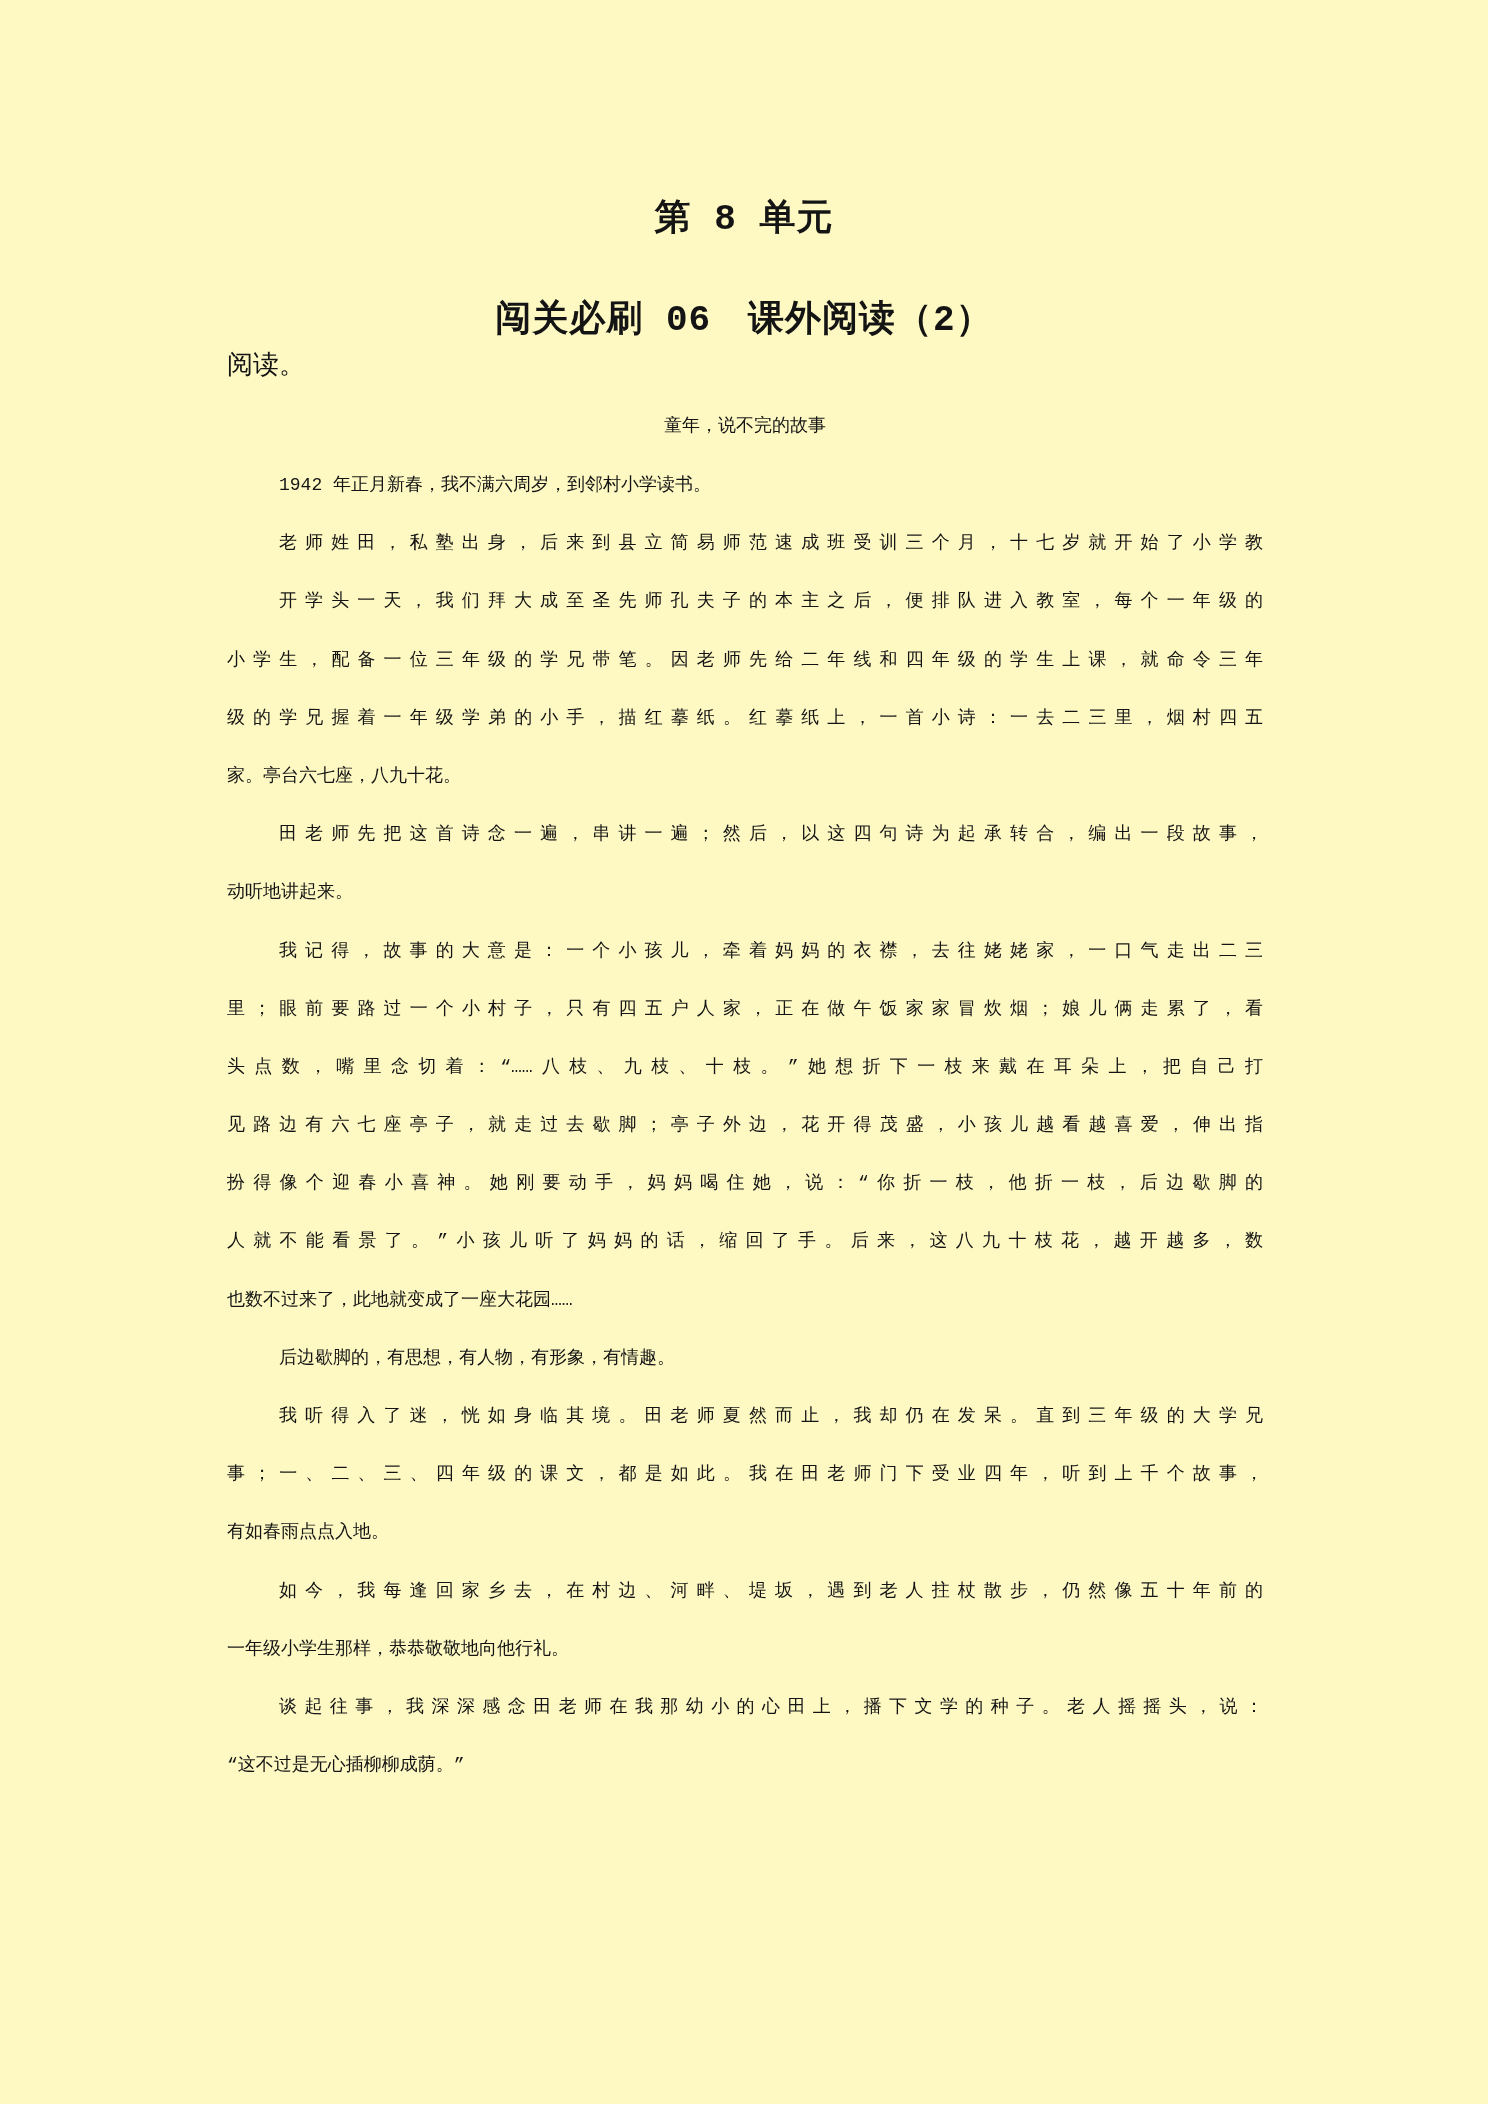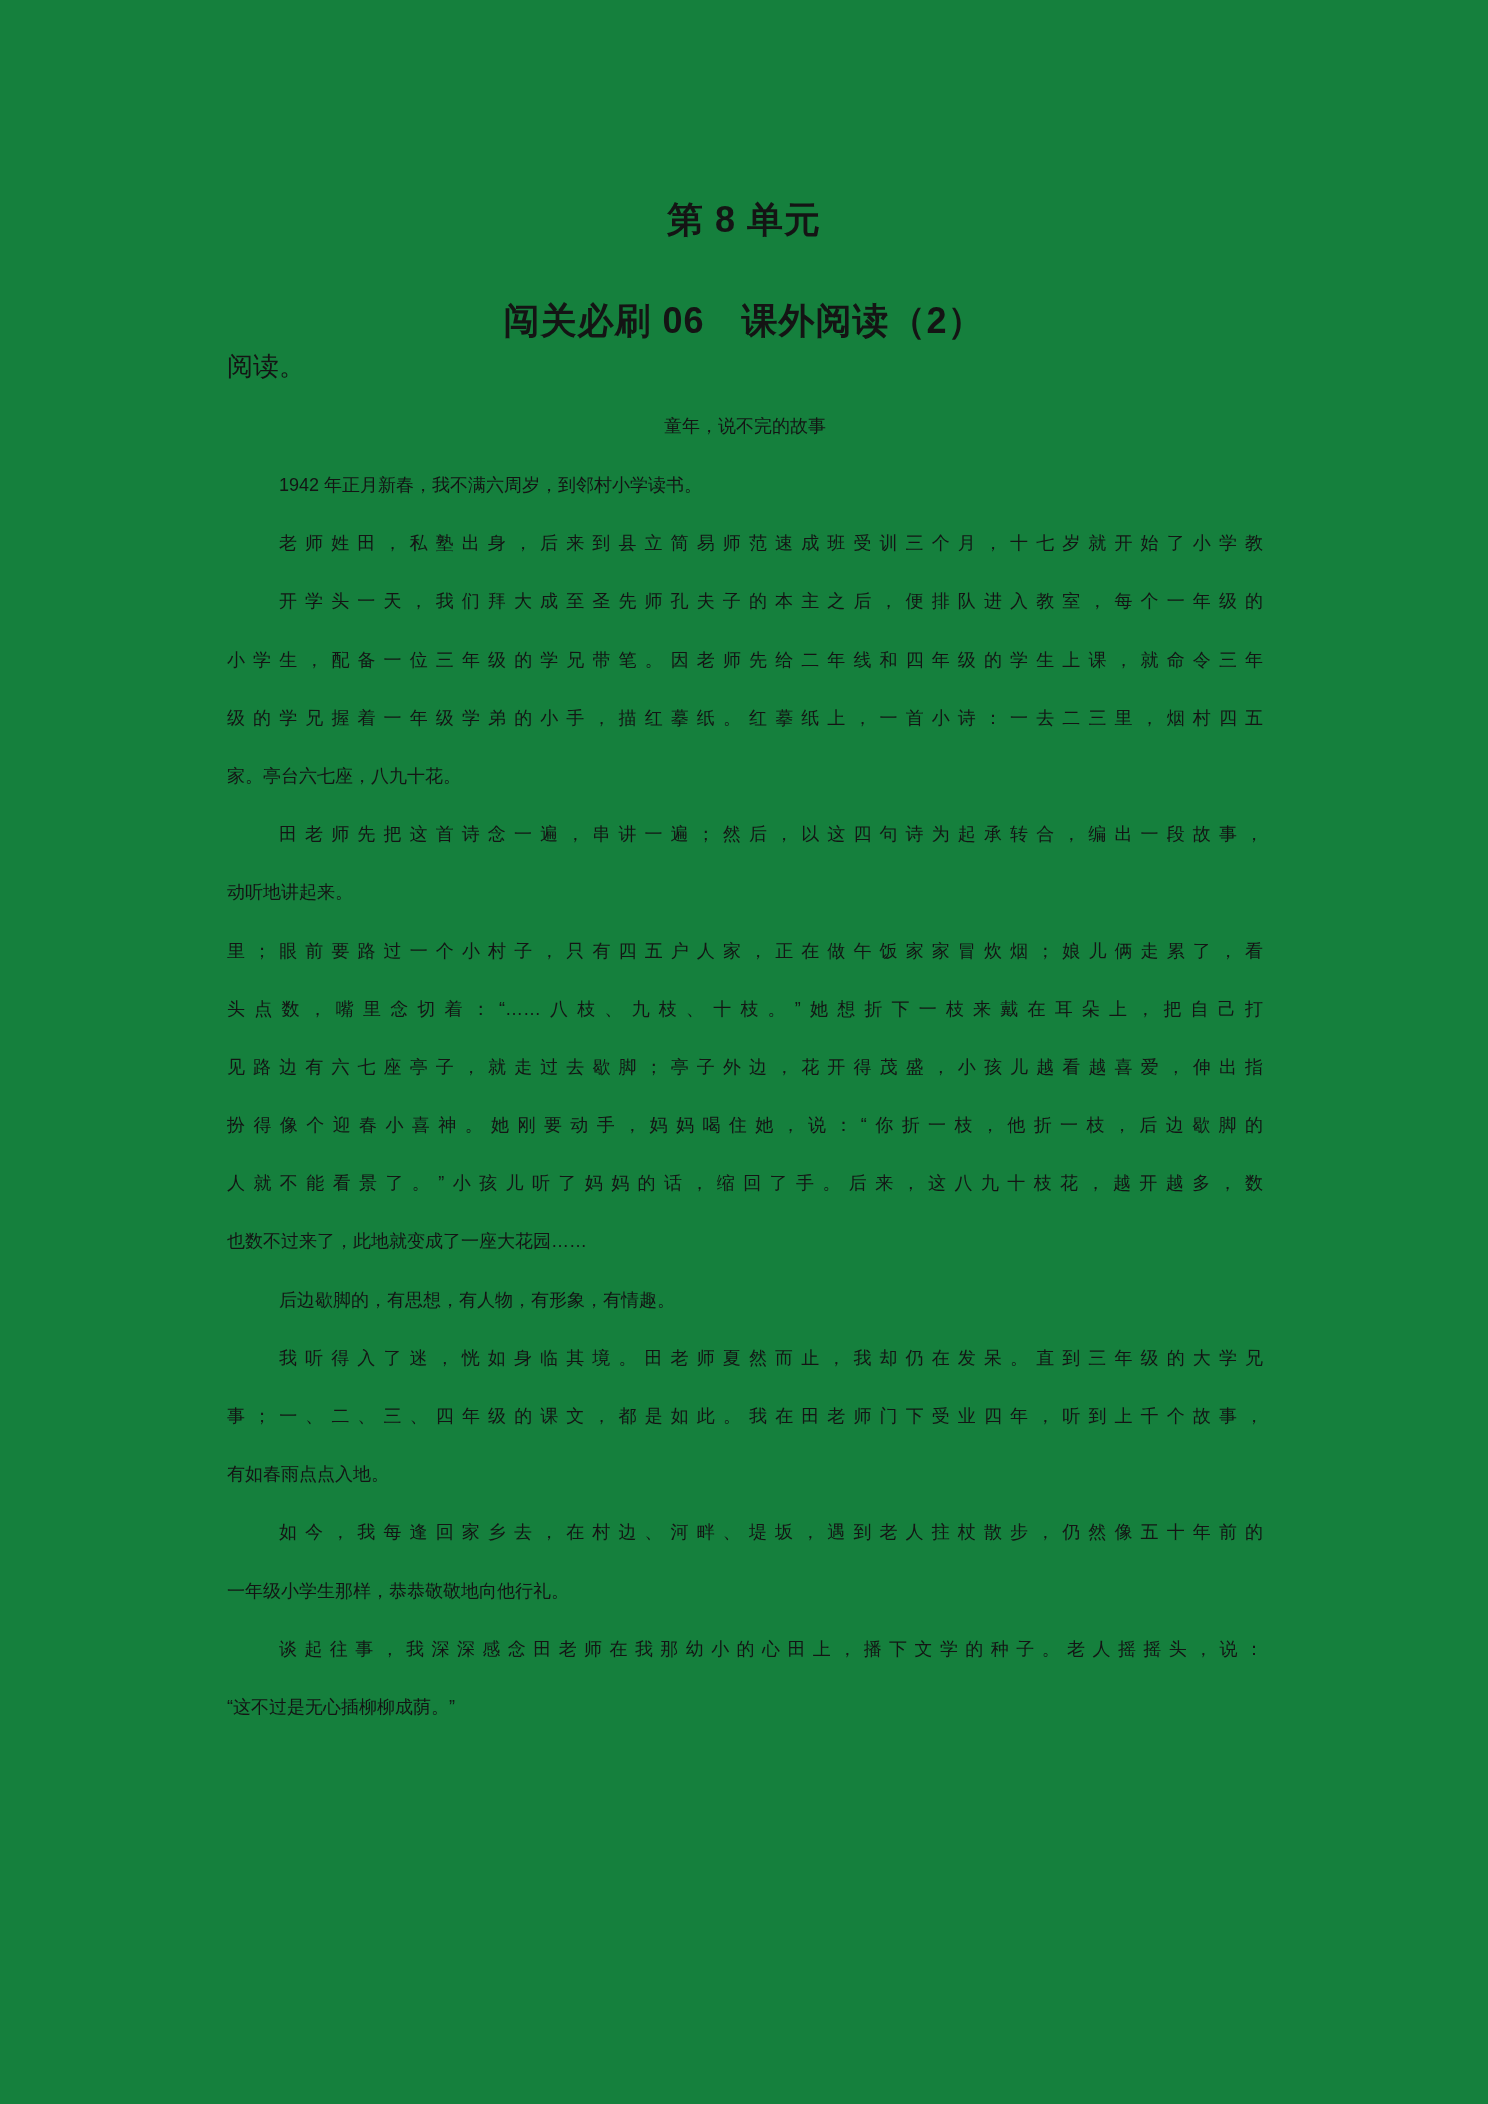--- a/index.html
+++ b/index.html
@@ -5,23 +5,23 @@
   html, body {
     margin: 0;
     padding: 0;
     background: #e8e8e8;
   }
   .page {
     position: relative;
     width: 1488px;
     height: 2104px;
     margin: 0 auto;
-    background: #15803d;
+    background: #fef9c3;
     color: #141414;
-    font-family: Liberation Sans, sans-serif;
+    font-family: Liberation Mono, monospace;
     overflow: hidden;
   }
   .unit-title {
     position: absolute;
     top: 198px;
     left: 0;
     width: 100%;
     text-align: center;
     font-size: 36px;
     font-weight: bold;
@@ -93,20 +93,21 @@
 
   <div class="passage-body">
       <div class="line first last">1942 年正月新春，我不满六周岁，到邻村小学读书。</div>
       <div class="line first">老师姓田，私塾出身，后来到县立简易师范速成班受训三个月，十七岁就开始了小学教</div>
       <div class="line first">开学头一天，我们拜大成至圣先师孔夫子的本主之后，便排队进入教室，每个一年级的</div>
       <div class="line">小学生，配备一位三年级的学兄带笔。因老师先给二年线和四年级的学生上课，就命令三年</div>
       <div class="line">级的学兄握着一年级学弟的小手，描红摹纸。红摹纸上，一首小诗：一去二三里，烟村四五</div>
       <div class="line last">家。亭台六七座，八九十花。</div>
       <div class="line first">田老师先把这首诗念一遍，串讲一遍；然后，以这四句诗为起承转合，编出一段故事，</div>
       <div class="line last">动听地讲起来。</div>
+      <div class="line first">我记得，故事的大意是：一个小孩儿，牵着妈妈的衣襟，去往姥姥家，一口气走出二三</div>
       <div class="line">里；眼前要路过一个小村子，只有四五户人家，正在做午饭家家冒炊烟；娘儿俩走累了，看</div>
       <div class="line">头点数，嘴里念切着：“……八枝、九枝、十枝。”她想折下一枝来戴在耳朵上，把自己打</div>
       <div class="line">见路边有六七座亭子，就走过去歇脚；亭子外边，花开得茂盛，小孩儿越看越喜爱，伸出指</div>
       <div class="line">扮得像个迎春小喜神。她刚要动手，妈妈喝住她，说：“你折一枝，他折一枝，后边歇脚的</div>
       <div class="line">人就不能看景了。”小孩儿听了妈妈的话，缩回了手。后来，这八九十枝花，越开越多，数</div>
       <div class="line last">也数不过来了，此地就变成了一座大花园……</div>
       <div class="line first last">后边歇脚的，有思想，有人物，有形象，有情趣。</div>
       <div class="line first">我听得入了迷，恍如身临其境。田老师夏然而止，我却仍在发呆。直到三年级的大学兄</div>
       <div class="line">事；一、二、三、四年级的课文，都是如此。我在田老师门下受业四年，听到上千个故事，</div>
       <div class="line last">有如春雨点点入地。</div>

